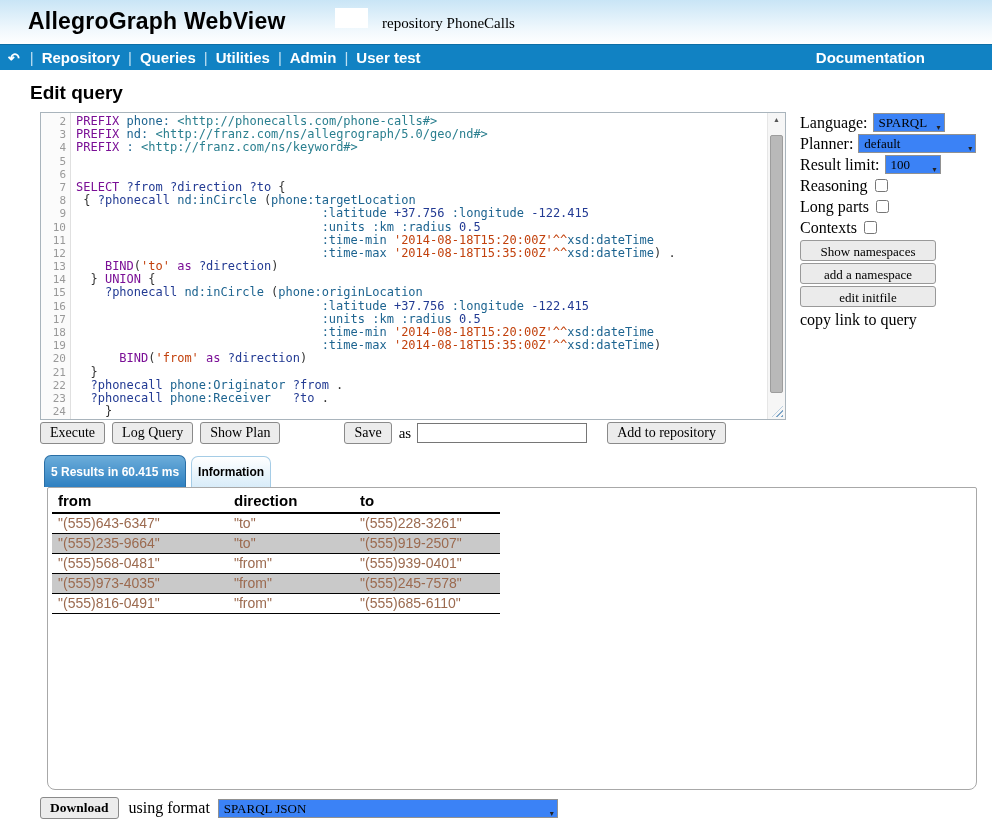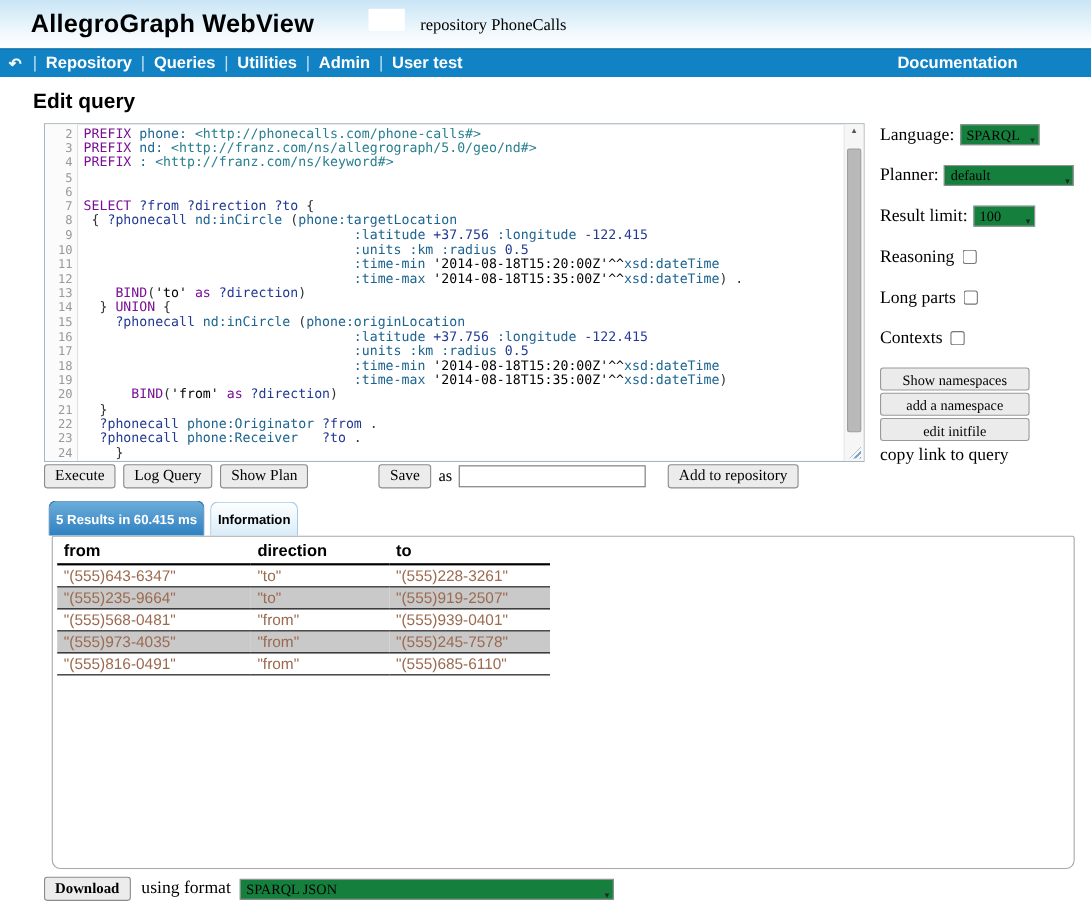--- a/index.html
+++ b/index.html
@@ -29,38 +29,38 @@
   .editor{position:absolute;left:40px;top:112px;width:746px;height:308px;
           border:1px solid #a9b4bc;box-sizing:border-box;background:#fff;display:flex;}
   .gutter{width:30px;background:#fbfbfb;border-right:1px solid #e0e0e0;
           font-family:"DejaVu Sans Mono",monospace;font-size:11px;line-height:13.2px;
           color:#999;text-align:right;padding:2px 4px 0 0;box-sizing:border-box;flex:none;}
   .gutter-line{height:13.2px;}
   .code-lines{flex:1;overflow:hidden;padding:2px 0 0 5px;
           font-family:"DejaVu Sans Mono",monospace;font-size:12px;line-height:13.2px;white-space:pre;}
   .code-line{height:13.2px;}
   .tk-kw{color:#7a0f96;}  .tk-vr{color:#223a93;}  .tk-id{color:#1d6490;}
-  .tk-url{color:#2a7f8f;} .tk-str{color:#000000;} .tk-num{color:#223a93;} .tk-pl{color:#333;}
+  .tk-url{color:#2a7f8f;} .tk-str{color:#c2410c;} .tk-num{color:#223a93;} .tk-pl{color:#333;}
 
   
   .vscroll{width:17px;flex:none;background:#f6f6f6;border-left:1px solid #e6e6e6;position:relative;}
   .vscroll .arrow-up{position:absolute;top:3px;left:0;width:17px;text-align:center;
           font-size:7px;color:#555;cursor:pointer;}
   .vscroll .thumb{position:absolute;left:2px;right:2px;top:22px;height:256px;
           background:#b9b9b9;border:1px solid #9d9d9d;border-radius:2px;cursor:pointer;}
   .vscroll .resize-grip{position:absolute;right:2px;bottom:2px;width:11px;height:11px;
           background:repeating-linear-gradient(135deg,transparent 0 2px,#7fa6c8 2px 4px);
           clip-path:polygon(100% 0,100% 100%,0 100%);cursor:nwse-resize;}
 
   
   .sidebar{position:absolute;left:800px;top:112px;width:190px;
            font-family:"Liberation Serif",serif;font-size:16px;}
-  .side-row{display:flex;align-items:center;height:21px;margin-bottom:16px;}
+  .side-row{display:flex;align-items:center;height:21px;margin-bottom:0;}
   .side-row label{margin-right:5px;}
-  .fake-select{position:relative;height:19px;border:1px solid #919191;background:#15803d;
+  .fake-select{position:relative;height:19px;border:1px solid #919191;background:#3b82f6;
            font-family:"Liberation Serif",serif;font-size:13px;line-height:18px;
            padding:0 16px 0 5px;box-sizing:border-box;cursor:pointer;white-space:nowrap;}
   .fake-select .sel-arrow{position:absolute;right:3px;top:5px;font-size:8px;color:#222;}
   .sel-language{width:72px;}
   .sel-planner{width:118px;}
   .sel-limit{width:56px;}
   .side-check{width:13px;height:13px;margin:0 0 0 2px;}
   .side-btn{display:block;width:136px;height:21px;margin:2px 0;background:#ebebeb;
            border:1px solid #999;border-radius:3px;font-family:"Liberation Serif",serif;
            font-size:13px;text-align:center;line-height:19px;cursor:pointer;box-sizing:border-box;}

